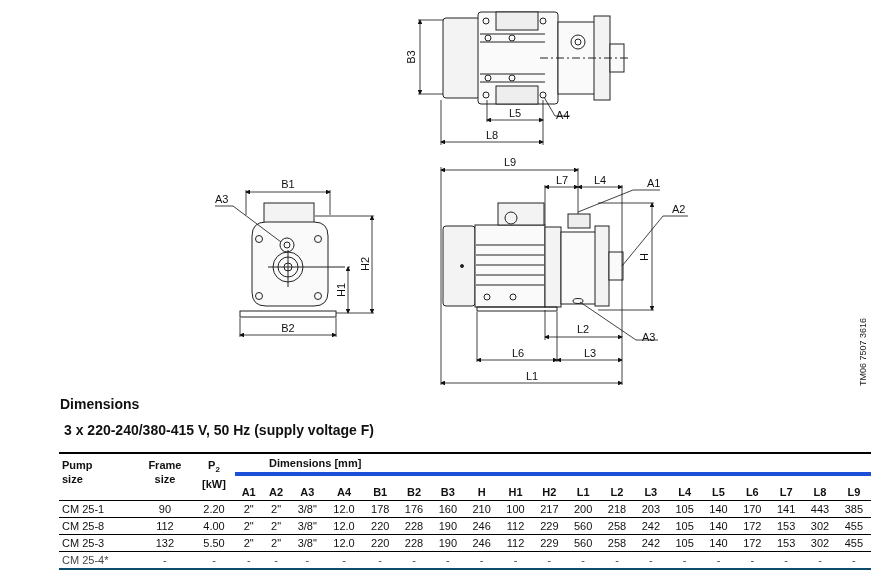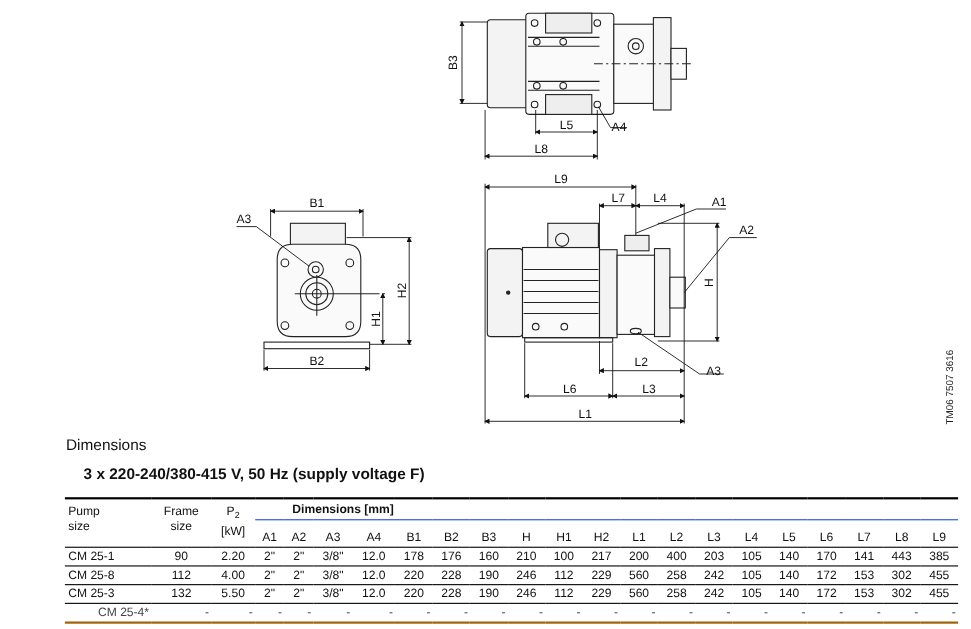--- a/index.html
+++ b/index.html
@@ -1,31 +1,31 @@
 <!DOCTYPE html>
 <html><head>
 <meta charset="utf-8">
 <style>
   html, body { margin:0; padding:0; background:#ffffff; }
   body { width:883px; height:572px; position:relative; overflow:hidden; font-family:"Liberation Sans", sans-serif; color:#111; }
   #drawings { position:absolute; left:0; top:0; width:883px; height:395px; }
   .dim-label { font-family:"Liberation Sans", sans-serif; font-size:11px; fill:#111; }
   .tm-code { position:absolute; left:858px; top:386px; transform:rotate(-90deg); transform-origin:left top; font-size:9px; color:#222; white-space:nowrap; }
-  .section-title { position:absolute; left:60px; top:396px; font-weight:normal; font-size:14px; }
-  .section-subtitle { position:absolute; left:76px; top:422px; font-weight:bold; font-size:14px; }
+  .section-title { position:absolute; left:60px; top:396px; font-weight:bold; font-size:14px; }
+  .section-subtitle { position:absolute; left:64px; top:422px; font-weight:bold; font-size:14px; }
   table.dims { position:absolute; left:59px; top:452px; width:812px; border-collapse:collapse; font-size:11px; }
   table.dims th, table.dims td { padding:0 2px; height:16px; text-align:center; white-space:nowrap; }
   table.dims thead tr.r1 th { border-top:2px solid #000; }
-  table.dims th.dimhead { border-bottom:1px solid #1d4ed8; text-align:left; padding-left:34px; font-weight:bold; height:18px; }
-  table.dims th { font-weight:normal; }
+  table.dims th.dimhead { border-bottom:4px solid #1d4ed8; text-align:left; padding-left:34px; font-weight:bold; height:18px; }
+  table.dims th { font-weight:bold; }
   table.dims th.left, table.dims td.left { text-align:left; padding-left:3px; }
   table.dims th.multi { vertical-align:top; padding-top:4px; line-height:14px; }
   table.dims thead tr.r2 th { height:22px; vertical-align:bottom; padding-bottom:2px; }
   table.dims tbody tr td { border-top:1px solid #000; }
-  table.dims tbody tr:last-child td { border-bottom:2px solid #a16207; color:#444;text-align:right; }
+  table.dims tbody tr:last-child td { border-bottom:2px solid #0c4a6e; color:#444; }
   sub { font-size:8px; }
 </style>
 </head>
 <body>
 
 <svg id="drawings" viewBox="0 0 883 395" xmlns="http://www.w3.org/2000/svg">
   <defs>
     <marker id="arr" markerWidth="6" markerHeight="6" refX="5" refY="3" orient="auto">
         <path d="M0,0 L6,3 L0,6 z" fill="#111"></path>
       </marker>
@@ -215,21 +215,21 @@
         <td>2"</td>
         <td>3/8"</td>
         <td>12.0</td>
         <td>178</td>
         <td>176</td>
         <td>160</td>
         <td>210</td>
         <td>100</td>
         <td>217</td>
         <td>200</td>
-        <td>400</td>
+        <td>218</td>
         <td>203</td>
         <td>105</td>
         <td>140</td>
         <td>170</td>
         <td>141</td>
         <td>443</td>
         <td>385</td>
       </tr>
       <tr>
         <td class="left">CM 25-8</td>

